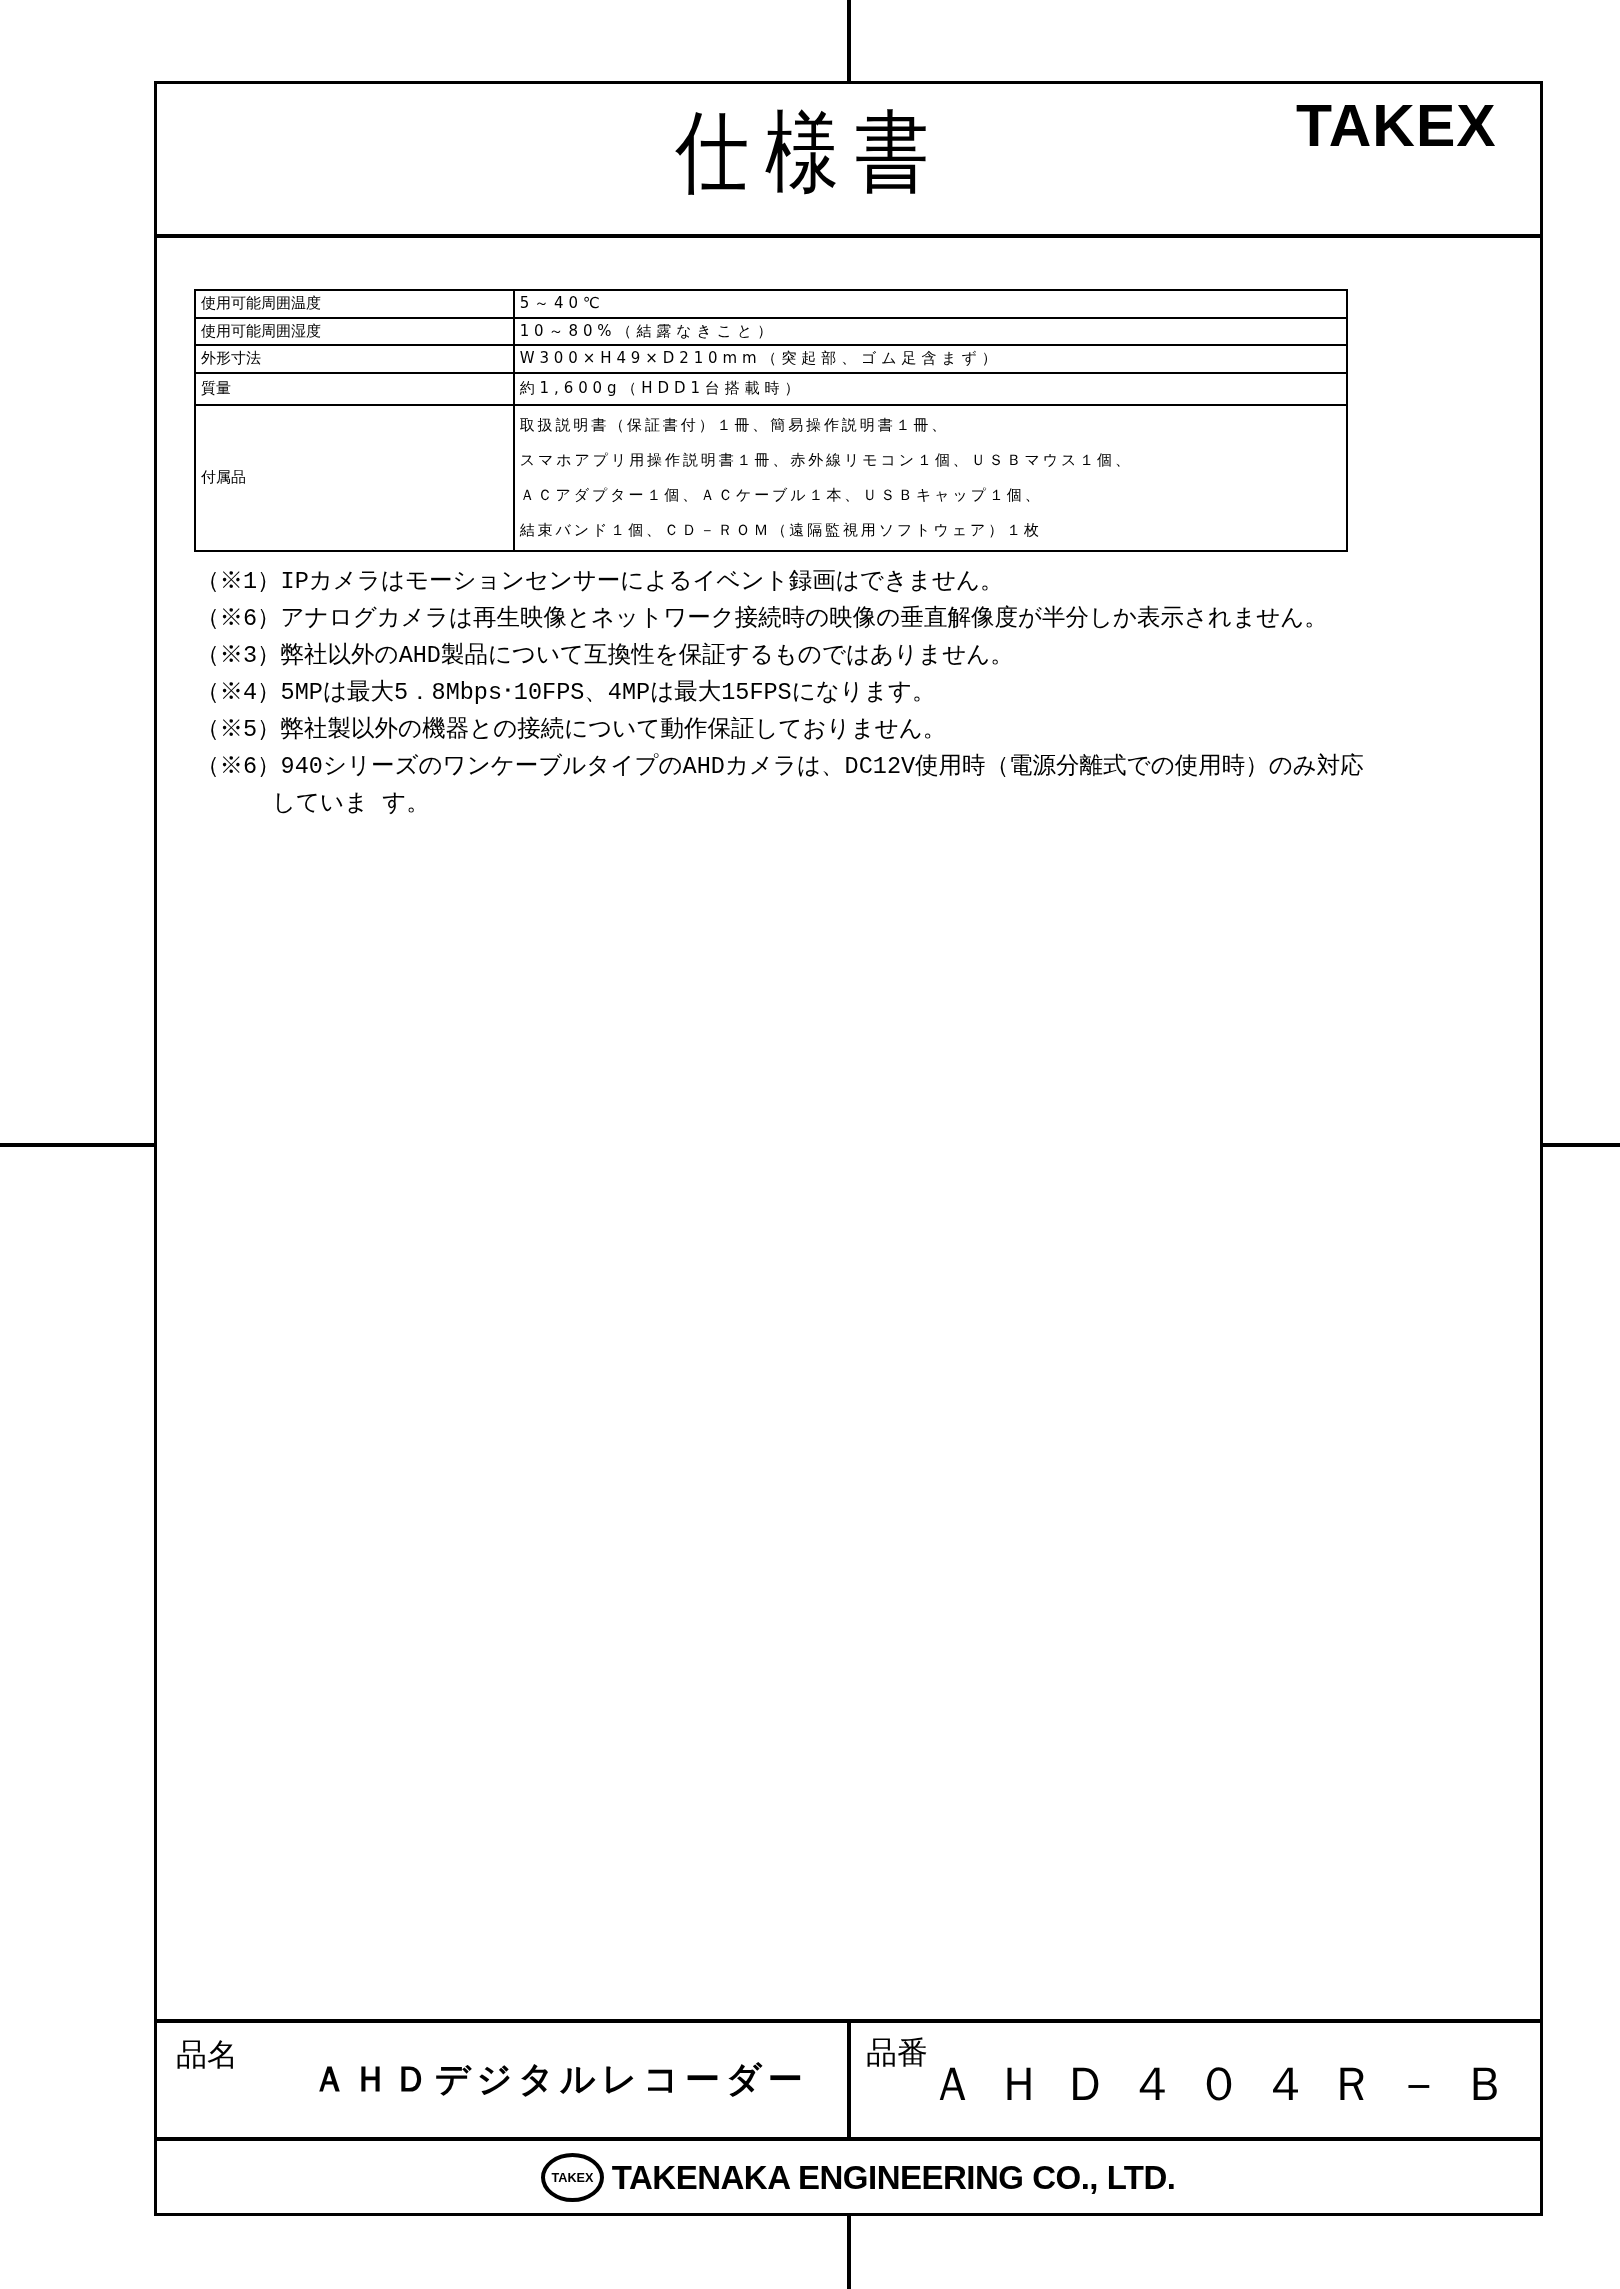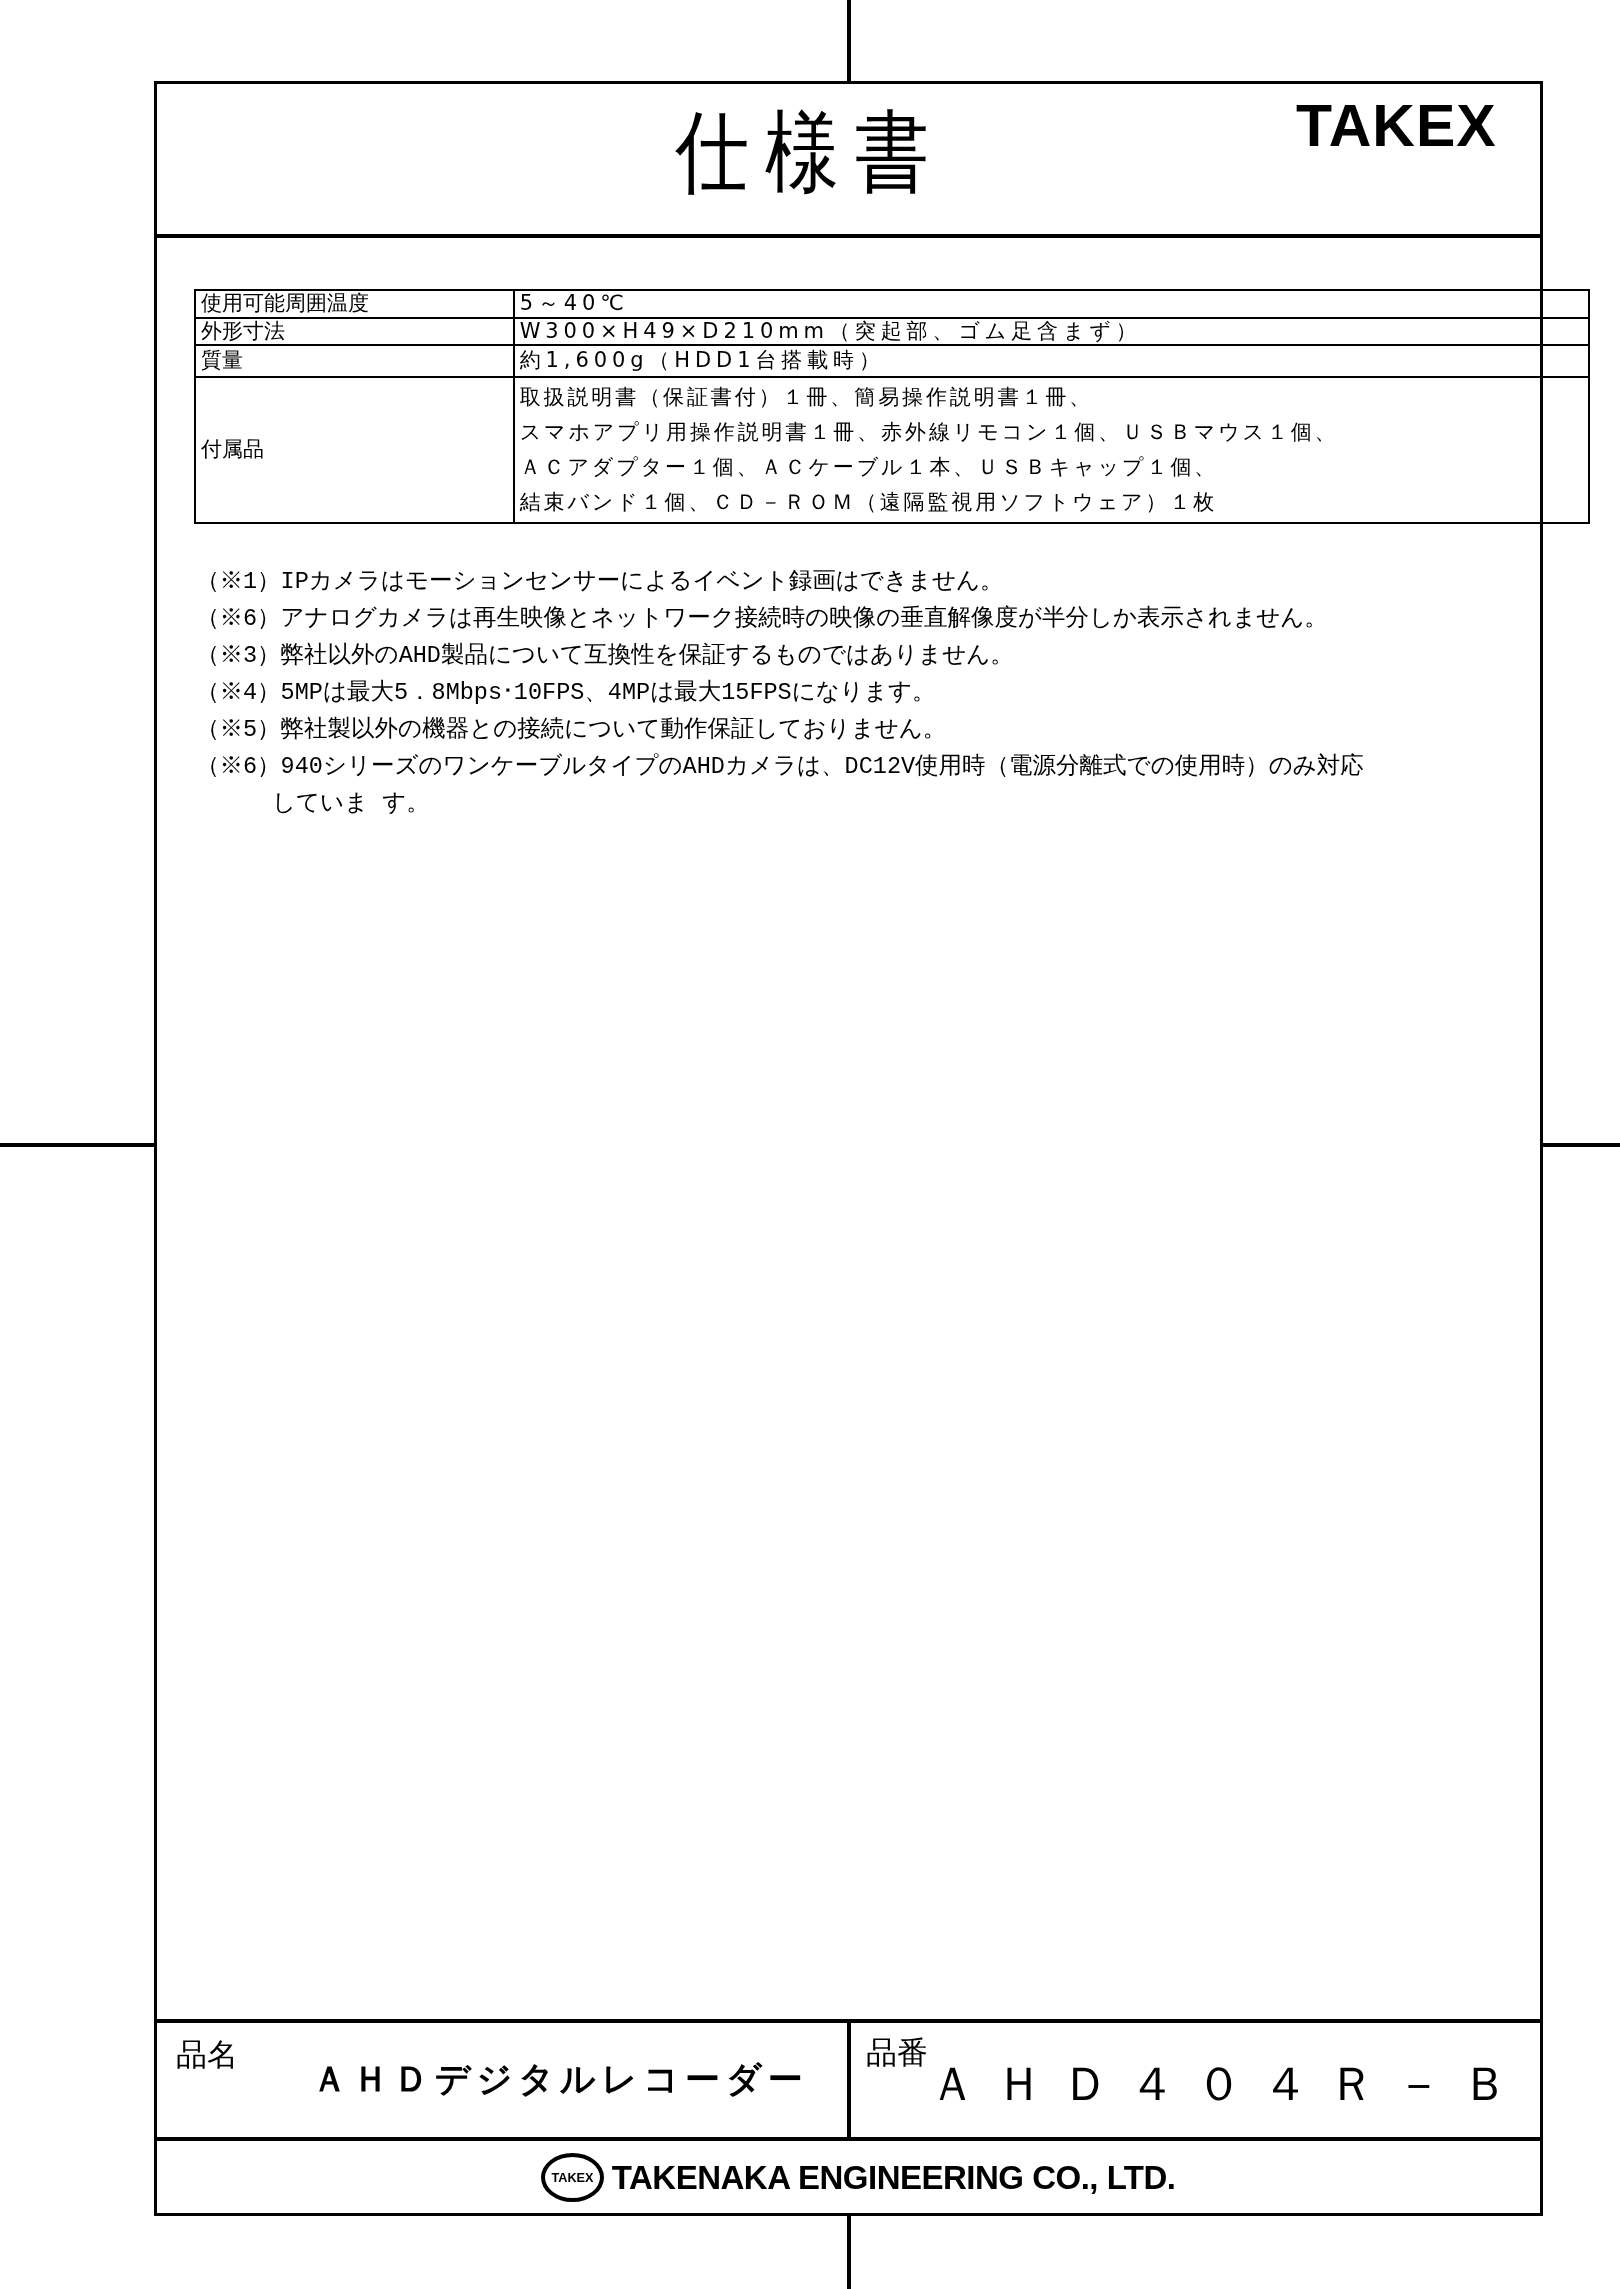--- a/index.html
+++ b/index.html
@@ -35,23 +35,23 @@
     }
     .brand {
       position: absolute; left: 1296px; top: 94px;
       font-family: "Liberation Sans", sans-serif; font-weight: bold;
       font-size: 59px; letter-spacing: 1px; line-height: 65px;
     }
 
     
     .spec {
       position: absolute; left: 194px; top: 289px;
-      width: 1396px;
+      width: 1154px;
       border-collapse: collapse;
-      font-size: 21px;
+      font-size: 15px;
       padding-left: 12px;
     }
     .spec td {
       border: 2.9px solid #000;
       padding: 0 4.9px;
       vertical-align: middle;
       line-height: 25.5px;
     }
     .spec td.label { width: 307px; text-decoration: none; }
     .spec td.value { letter-spacing: 4.9px; }
@@ -110,20 +110,24 @@
 
 <div class="title">仕様書</div>
 <div class="brand">TAKEX</div>
 
 <table class="spec">
   <tbody>
       <tr class="r1">
     <td class="label">使用可能周囲温度</td>
     <td class="value">5～40℃</td>
   </tr>
+  <tr class="r2">
+    <td class="label">使用可能周囲湿度</td>
+    <td class="value">10～80%（結露なきこと）</td>
+  </tr>
   <tr class="r3">
     <td class="label">外形寸法</td>
     <td class="value">W300×H49×D210mm（突起部、ゴム足含まず）</td>
   </tr>
   <tr class="r4">
     <td class="label">質量</td>
     <td class="value">約1,600g（HDD1台搭載時）</td>
   </tr>
   <tr class="r5">
     <td class="label">付属品</td>

